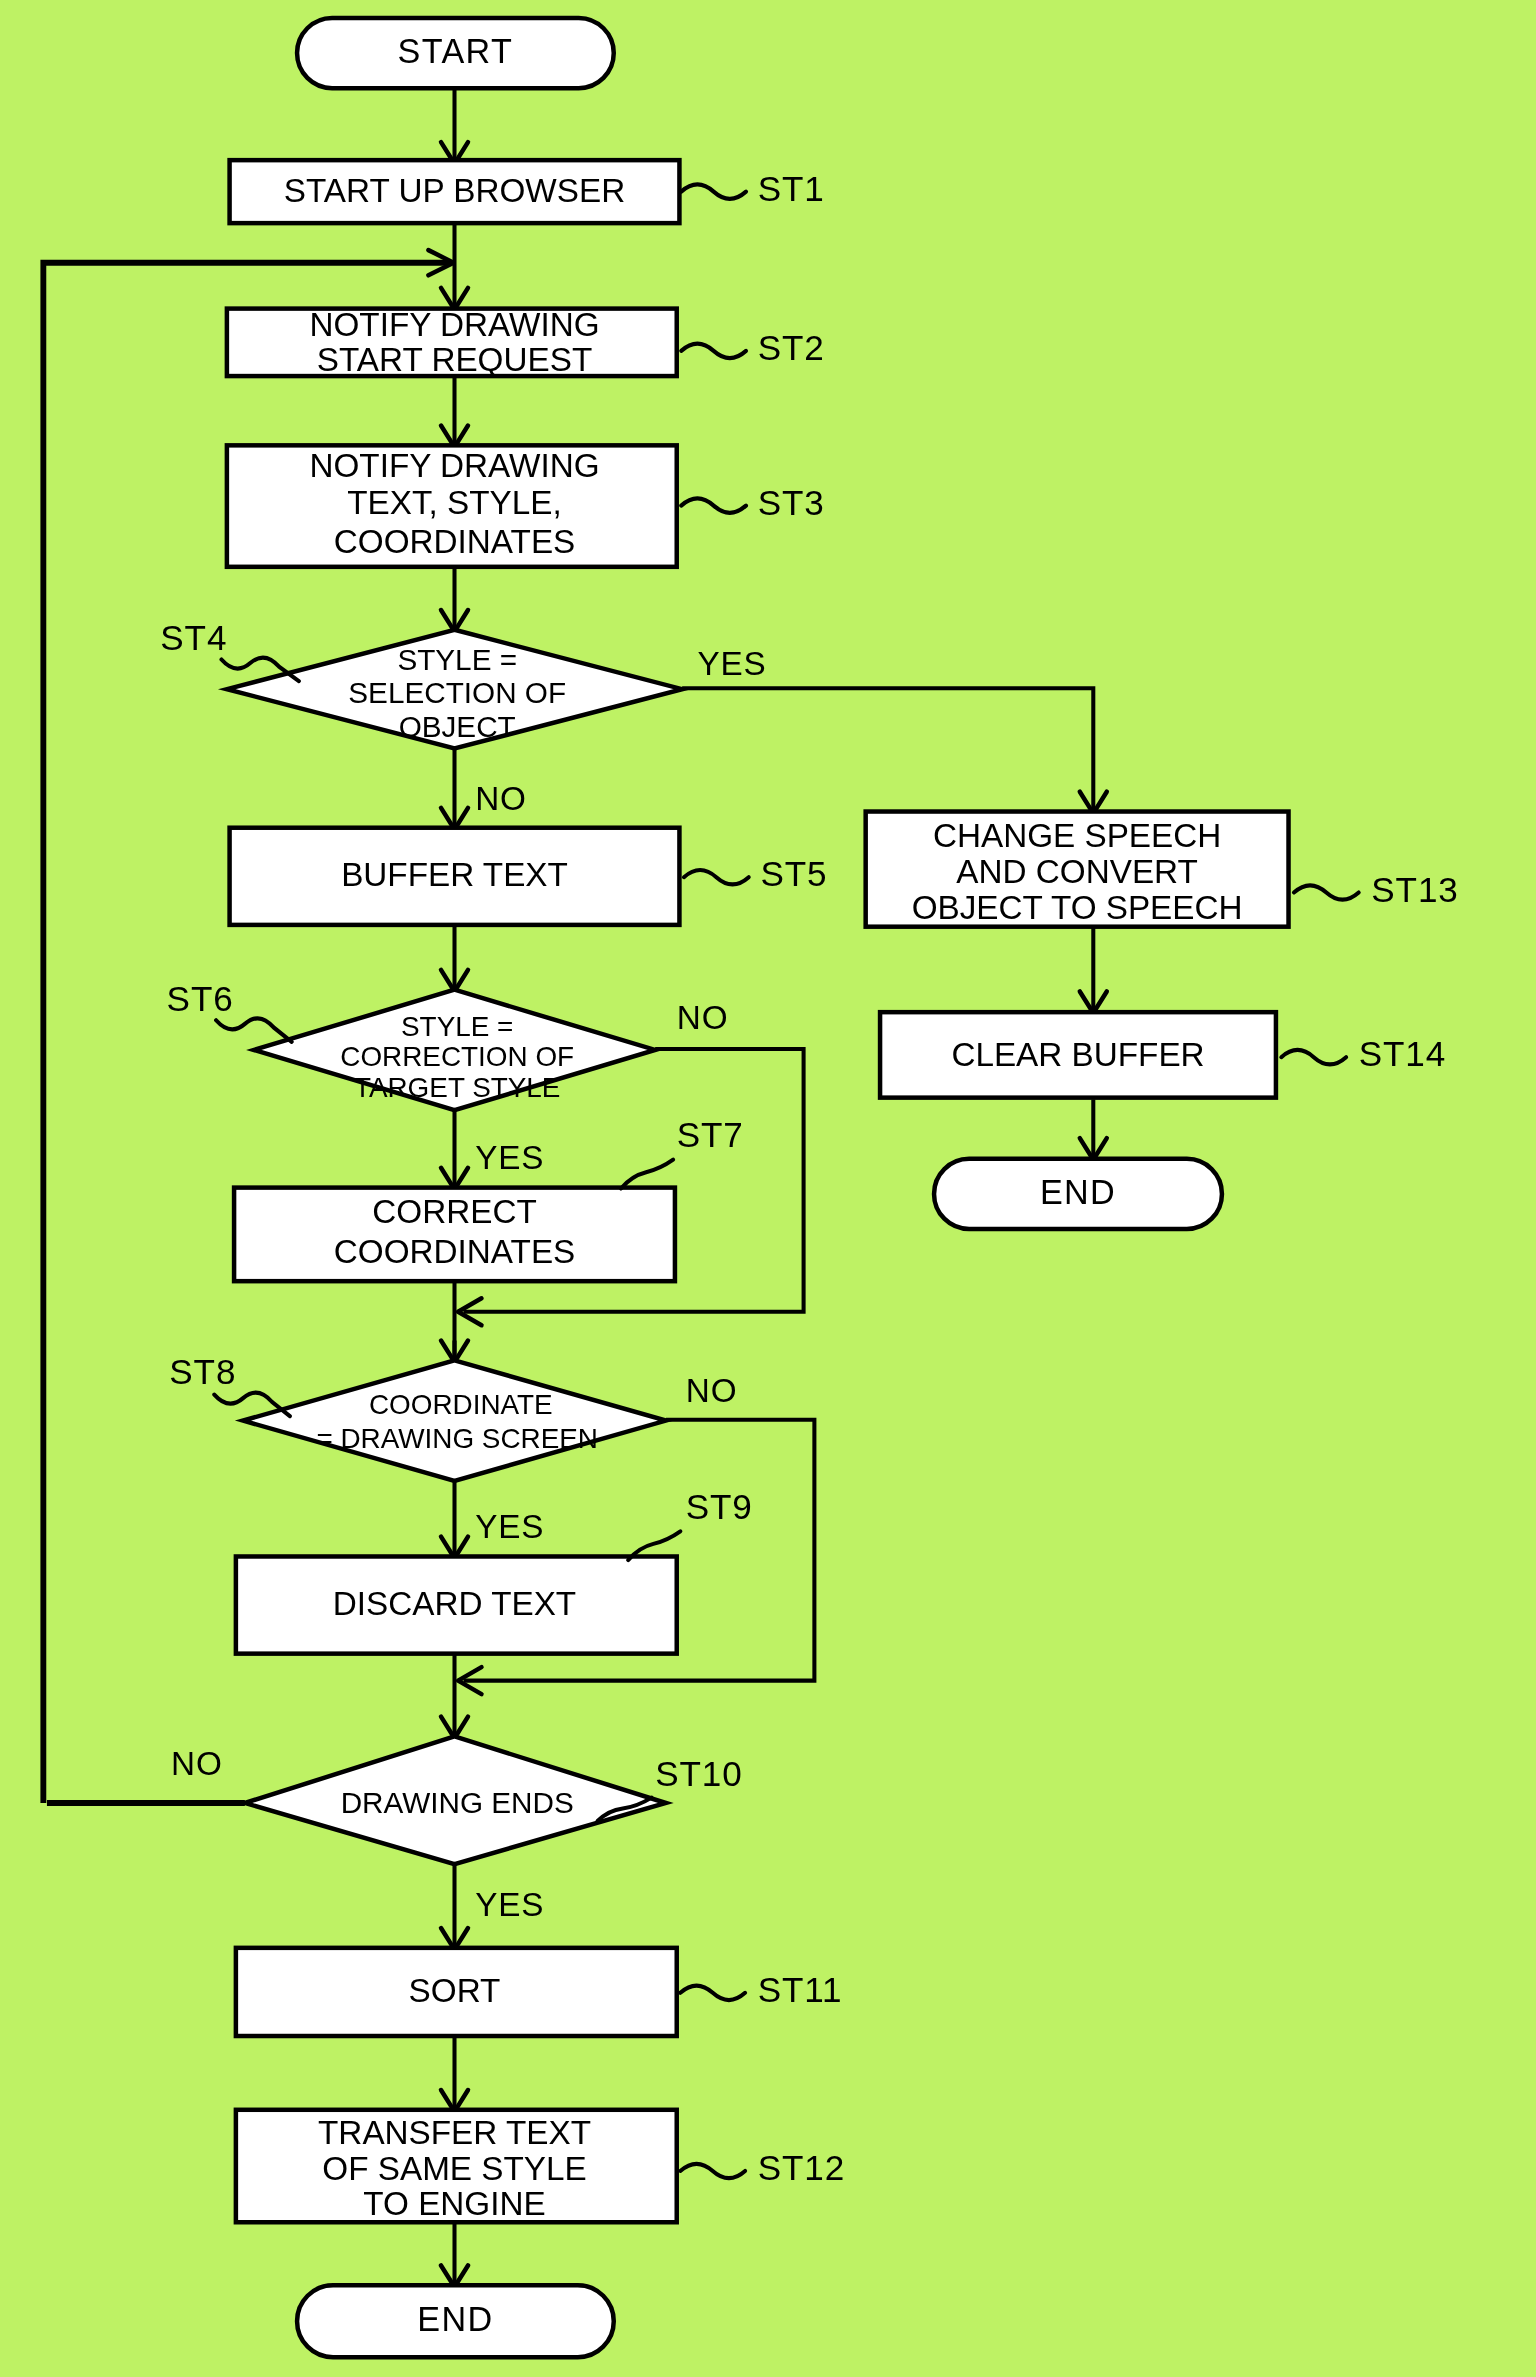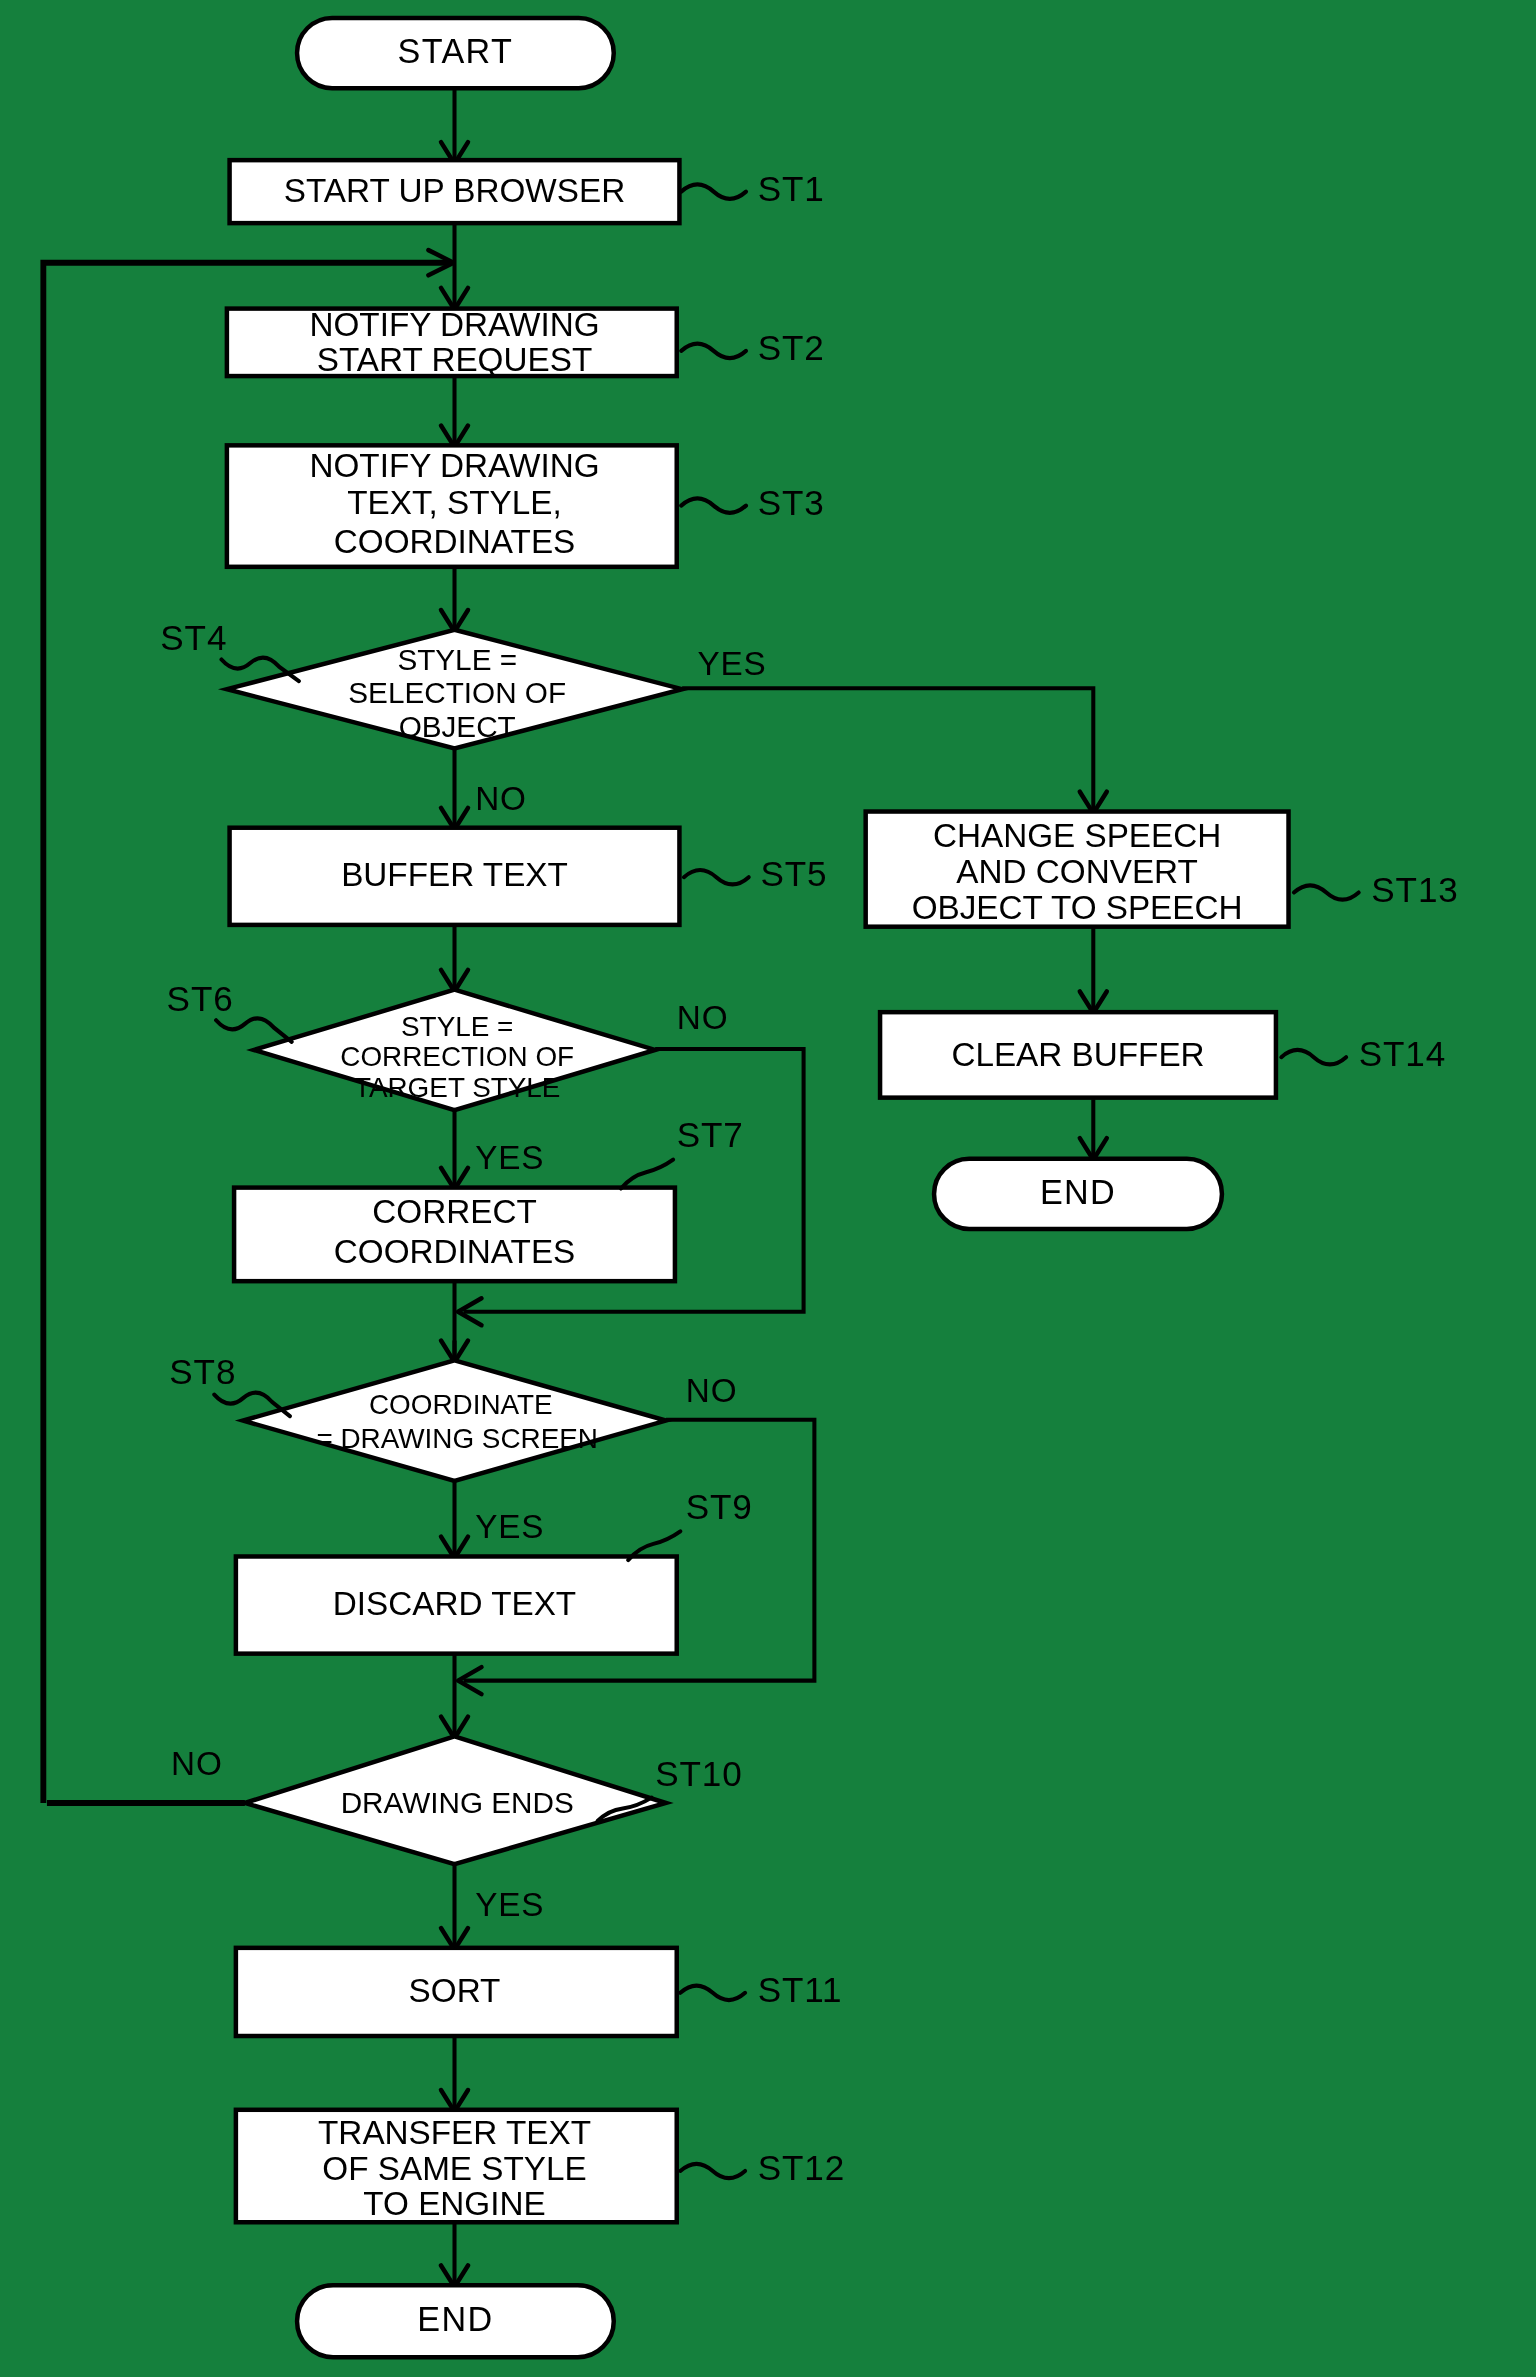--- a/index.html
+++ b/index.html
@@ -7,21 +7,21 @@
     padding: 0;
     background: #ffffff;
   }
   body {
     font-family: "Liberation Sans", sans-serif;
   }
   #page {
     position: relative;
     width: 1537px;
     height: 2377px;
-    background: #15803d;
+    background: #bef264;
     overflow: hidden;
   }
   svg#flow {
     position: absolute;
     left: 0;
     top: 0;
     width: 1537px;
     height: 2377px;
     display: block;
   }

